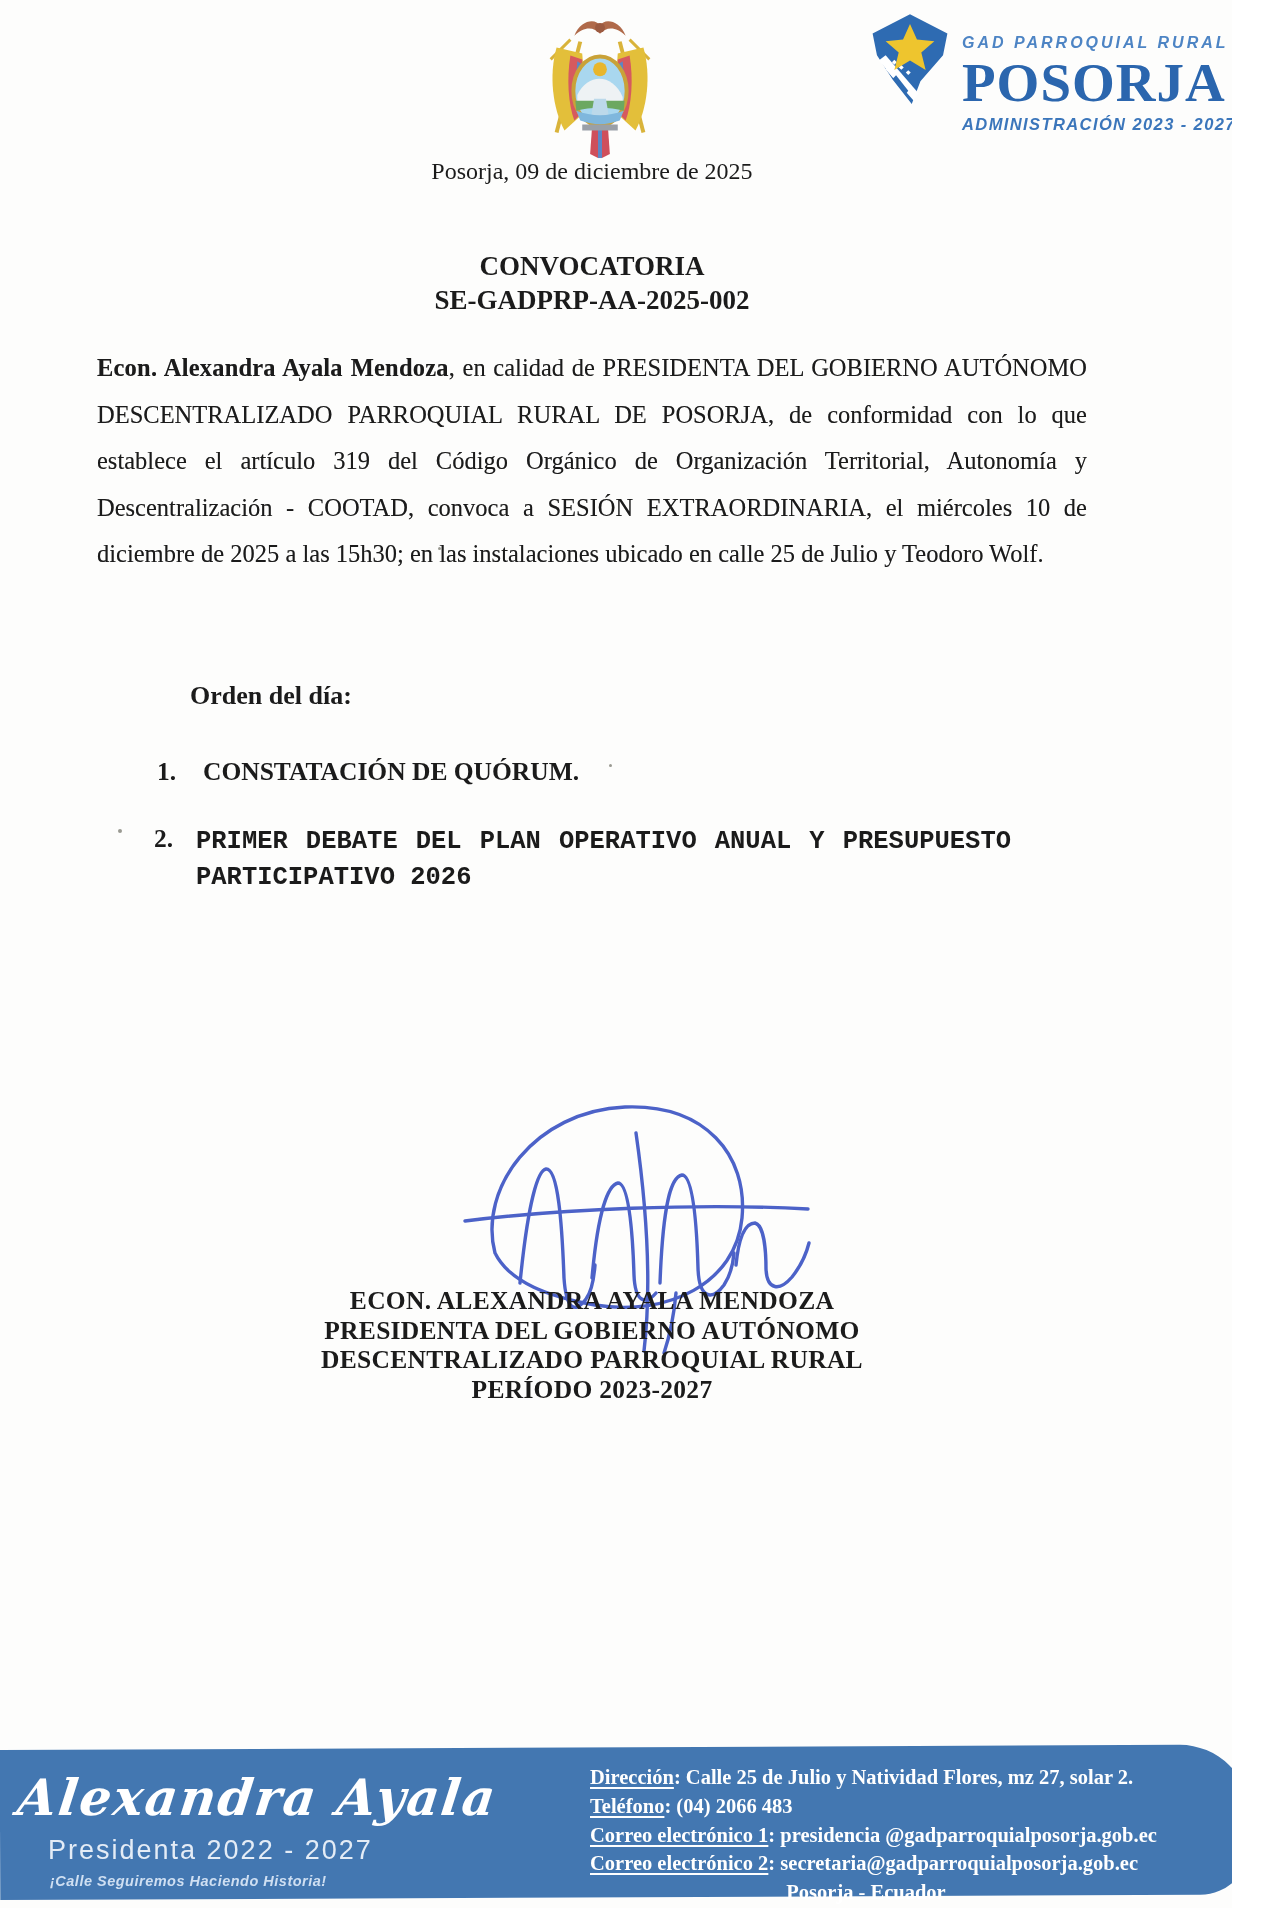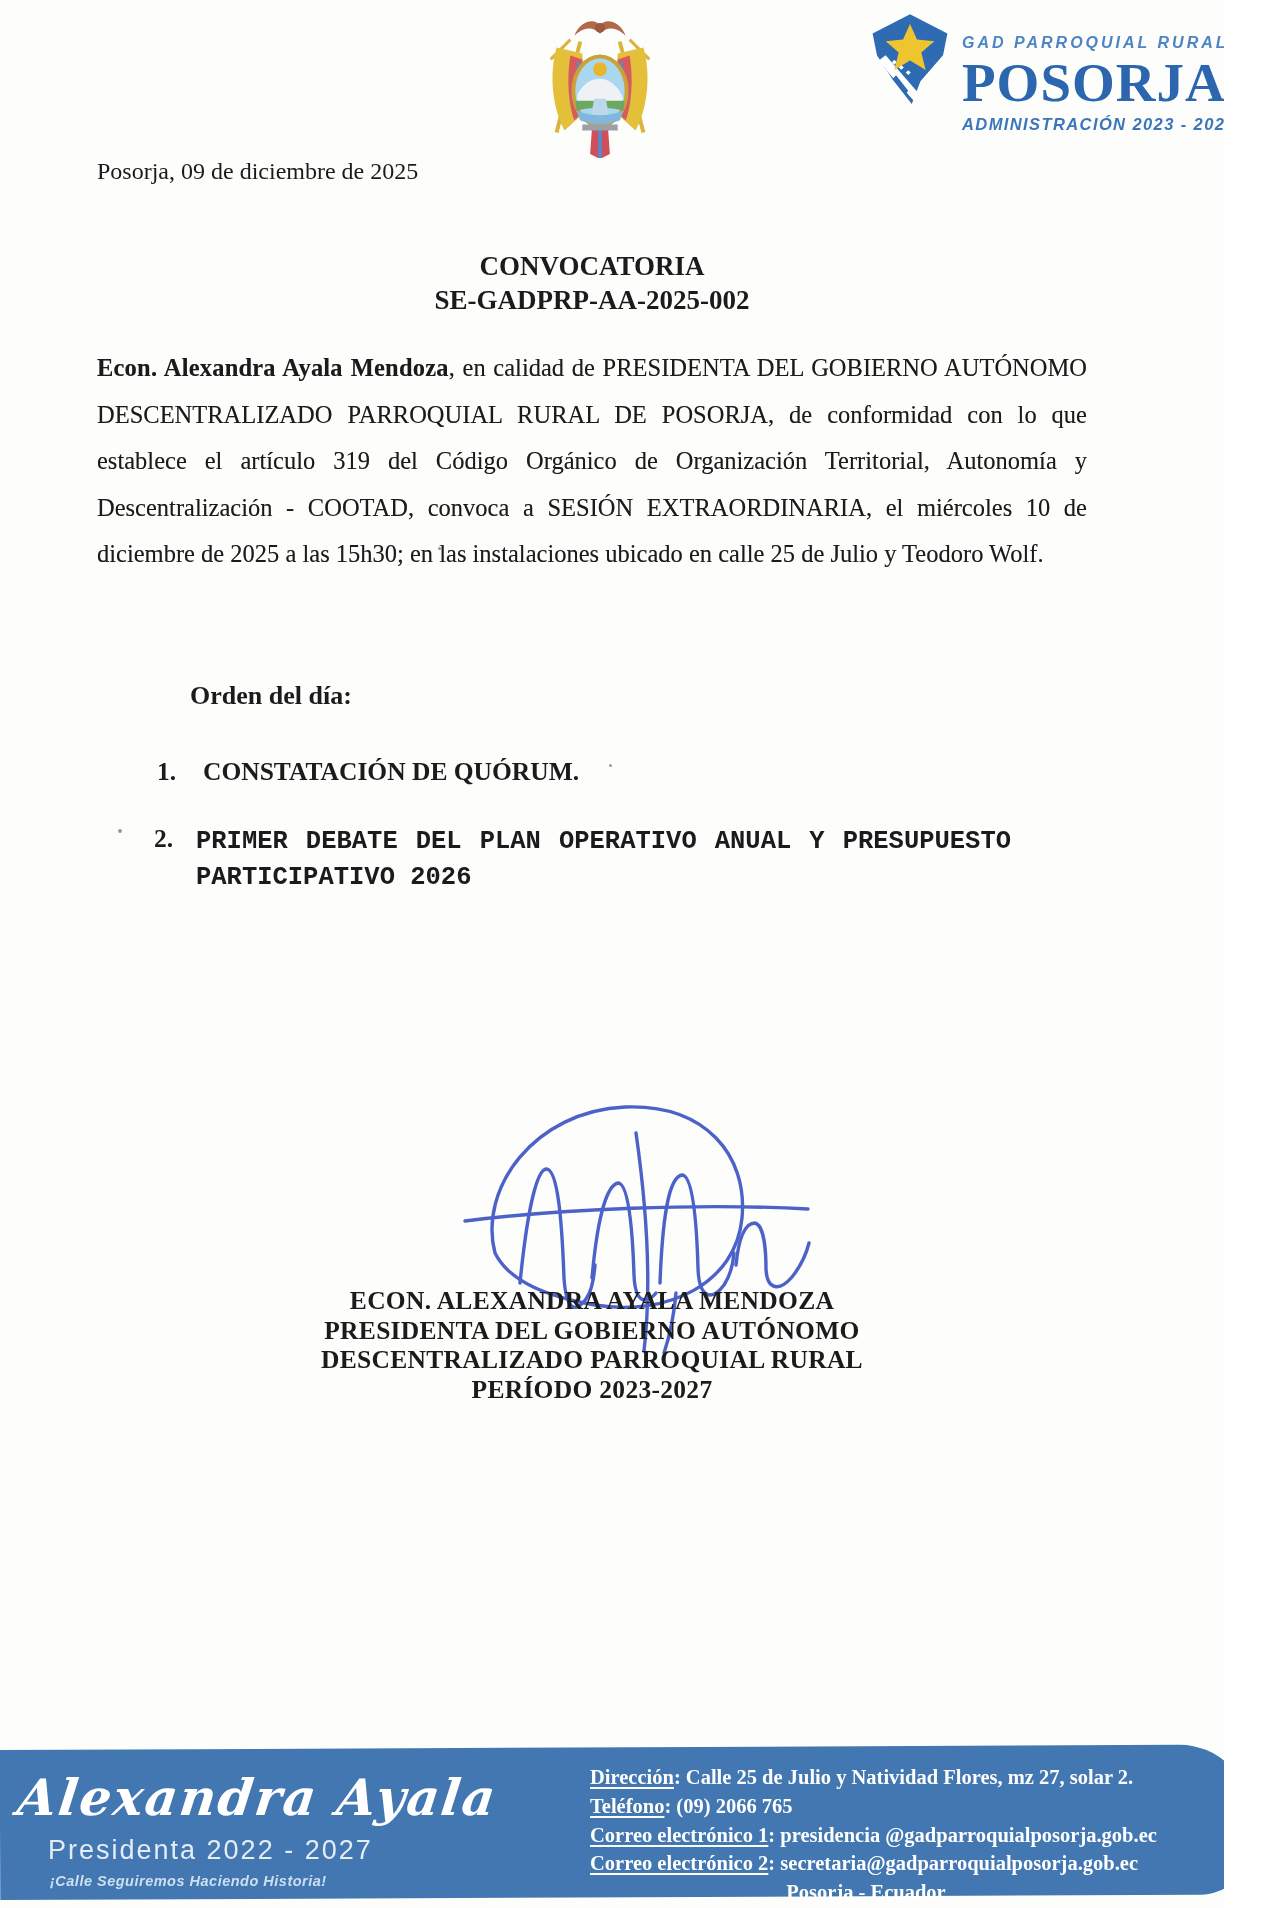--- a/index.html
+++ b/index.html
@@ -1,31 +1,31 @@
 <!DOCTYPE html>
 <html><head>
 <meta charset="utf-8">
 <style>
   html,body{margin:0;padding:0;background:#ffffff;}
   .page{position:relative;width:1224px;height:1908px;background:#fdfdfc;overflow:hidden;
-        font-family:"Liberation Serif",serif;color:#1b1b1b;}
+        font-family:"Liberation Serif",serif;color:#1b1b1b;padding-left:8px;}
   .abs{position:absolute;}
 
   
   .coat{left:540px;top:14px;width:120px;height:148px;}
   .logo-shield{left:866px;top:10px;width:88px;height:100px;}
   .logo-text{left:962px;top:34px;width:300px;}
   .logo-tag-top{font-family:"Liberation Sans",sans-serif;font-weight:bold;font-style:italic;
       font-size:16px;letter-spacing:3px;color:#4d84c4;white-space:nowrap;}
   .logo-name{font-family:"Liberation Serif",serif;font-weight:bold;font-size:55px;line-height:1;
       color:#2b66ae;letter-spacing:1px;margin-top:3px;}
   .logo-tag-bot{font-family:"Liberation Sans",sans-serif;font-weight:bold;font-style:italic;
       font-size:16.5px;letter-spacing:1.4px;color:#3b76bb;margin-top:5px;white-space:nowrap;}
 
-  .dateline{left:97px;top:158px;width:990px;text-align:left;font-size:24px;}
+  .dateline{left:97px;top:158px;width:990px;text-align:center;font-size:24px;}
 
   .title-block{left:97px;top:249px;width:990px;text-align:center;font-weight:bold;
       font-size:27px;line-height:34px;}
 
   .body-par{left:97px;top:345px;width:990px;font-size:24.5px;line-height:46.5px;
       text-align:justify;text-shadow:0 0 .5px rgba(20,20,20,.4);}
   .body-par b{letter-spacing:.2px;}
 
   .orden{left:190px;top:681px;font-weight:bold;font-size:26px;}
 
@@ -153,19 +153,19 @@
   <div class="abs band"></div>
 
   <div class="abs f-left">
     <div class="f-script">Alexandra Ayala</div>
     <div class="f-role">Presidenta 2022 - 2027</div>
     <div class="f-slogan">¡Calle Seguiremos Haciendo Historia!</div>
   </div>
 
   <div class="abs f-right">
     <div class="f-line"><span class="u">Dirección</span><span>: Calle 25 de Julio y Natividad Flores, mz 27, solar 2.</span></div>
-    <div class="f-line"><span class="u">Teléfono</span><span>: (09) 2066 765</span></div>
+    <div class="f-line"><span class="u">Teléfono</span><span>: (04) 2066 483</span></div>
     <div class="f-line"><span class="u">Correo electrónico 1</span><span>: presidencia @gadparroquialposorja.gob.ec</span></div>
     <div class="f-line"><span class="u">Correo electrónico 2</span><span>: secretaria@gadparroquialposorja.gob.ec</span></div>
     <div class="f-line f-center">Posorja - Ecuador</div>
   </div>
 
 </div>
 
 </body></html>

